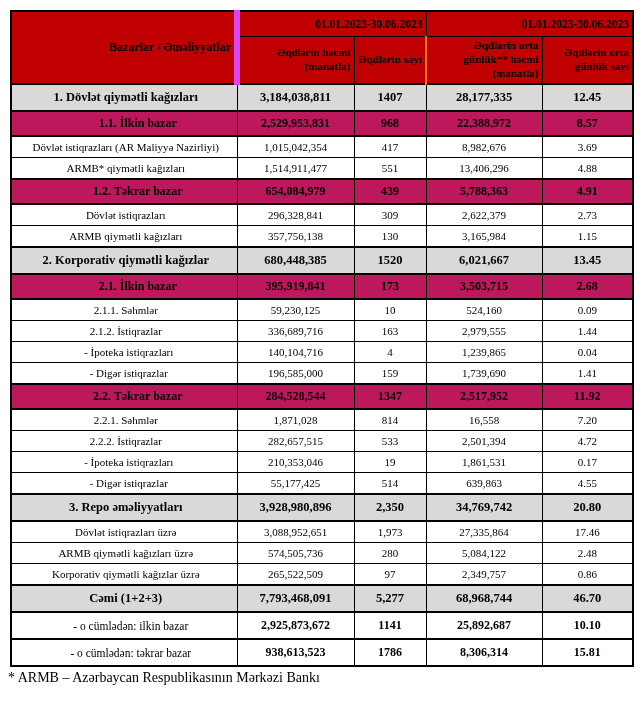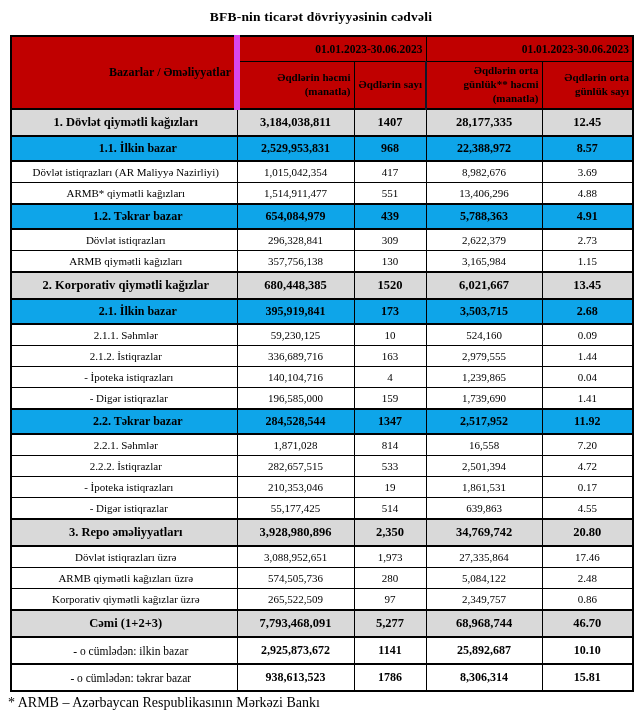--- a/index.html
+++ b/index.html
@@ -50,21 +50,21 @@
   td.label { text-align: center; padding-left: 6px; }
   tr.l1 td, tr.total td {
     background: #D9D9D9;
     font-weight: bold;
     font-size: 12.5px;
     border-top: 2px solid #000;
     border-bottom: 2px solid #000;
     padding-top: 5px; padding-bottom: 5px;
   }
   tr.l2 td {
-    background: #0ea5e9;
+    background: #be185d;
     font-weight: bold;
     font-size: 12px;
     border-top: 2px solid #000;
     border-bottom: 2px solid #000;
   }
   tr.l2 td.label { padding-left: 30px; }
   tr.dash td.label { padding-left: 12px; }
   tr.sub td {
     font-weight: bold;
     font-size: 12px;
@@ -78,40 +78,39 @@
   }
   .footnote {
     font-size: 14px;
     margin: 3px 0 0 8px;
   }
 </style>
 </head>
 <body>
 
 <div class="page">
-  <div class="title">BFB-nin ticarət dövriyyəsinin cədvəli</div>
 
   <table class="trade">
     <colgroup>
       <col style="width:226px">
       <col style="width:117px">
       <col style="width:72px">
       <col style="width:116px">
       <col style="width:91px">
     </colgroup>
     <thead>
       <tr>
         <th rowspan="2" class="markets">Bazarlar / Əməliyyatlar</th>
         <th colspan="2" class="period">01.01.2023-30.06.2023</th>
         <th colspan="2" class="period">01.01.2023-30.06.2023</th>
       </tr>
       <tr>
         <th class="subh">Əqdlərin həcmi (manatla)</th>
         <th class="subh">Əqdlərin sayı</th>
-        <th class="subh" style="border-left:2px solid #0f172a;">Əqdlərin orta günlük** həcmi (manatla)</th>
+        <th class="subh" style="border-left:2px solid #f97316;">Əqdlərin orta günlük** həcmi (manatla)</th>
         <th class="subh">Əqdlərin orta günlük sayı</th>
       </tr>
     </thead>
     <tbody id="table-body">
         <tr class="l1">
           <td class="label">1. Dövlət qiymətli kağızları</td>
           <td>3,184,038,811</td>
           <td>1407</td>
           <td>28,177,335</td>
           <td>12.45</td>

